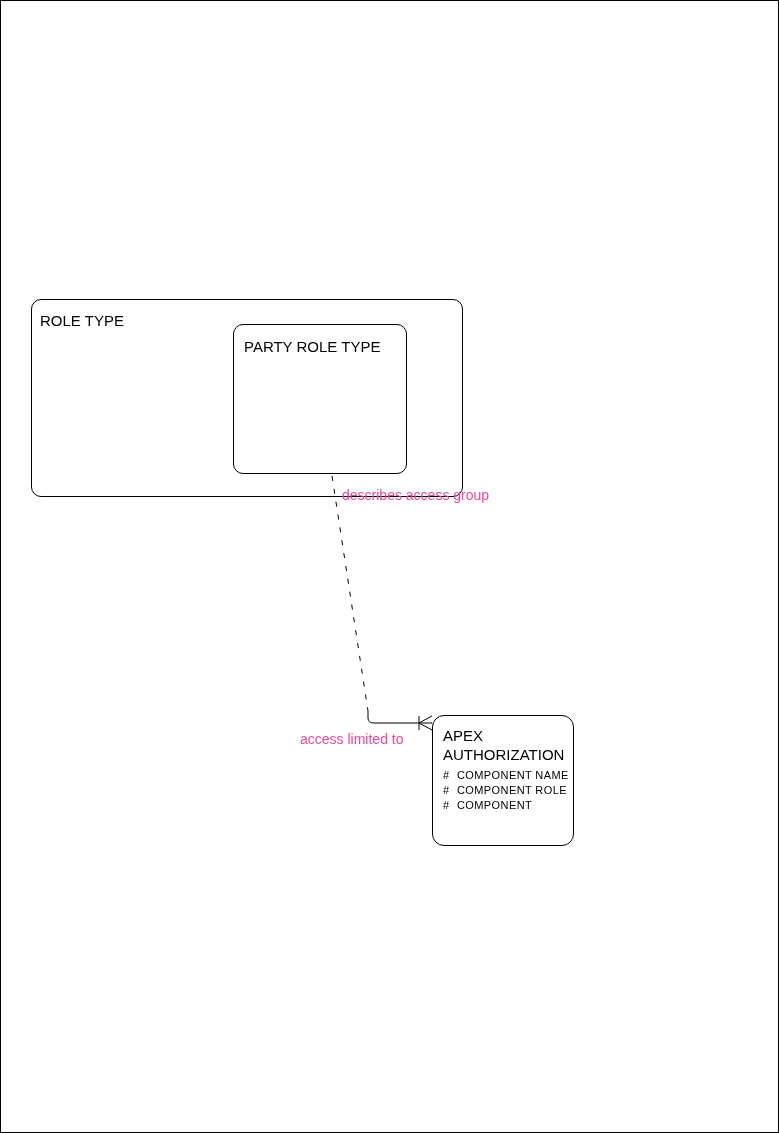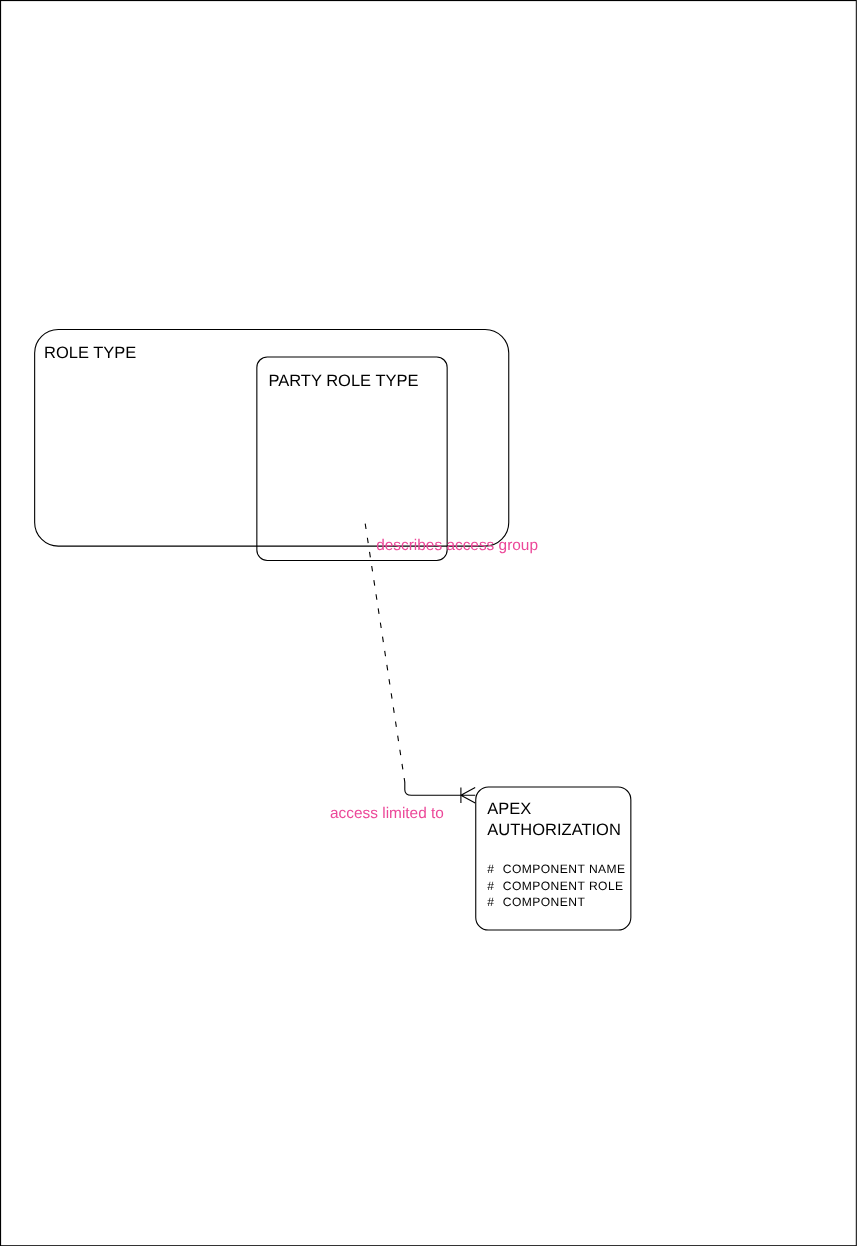--- a/index.html
+++ b/index.html
@@ -37,37 +37,37 @@
     color: #000000;
     white-space: nowrap;
   }
   .attr-prefix {
     display: inline-block;
     width: 14px;
   }
   #entity-role-type {
     left: 30px; top: 298px;
     width: 432px; height: 198px;
-    border-radius: 22px;
+    border-radius: 10px;
     padding: 11px 0 0 8px;
   }
   #entity-party-role-type {
     left: 232px; top: 323px;
-    width: 174px; height: 186px;
+    width: 174px; height: 150px;
     border-radius: 10px;
     padding: 12px 0 0 10px;
   }
   #entity-apex-authorization {
     left: 431px; top: 714px;
     width: 142px; height: 131px;
     border-radius: 12px;
     padding: 10px 0 0 10px;
   }
   #entity-apex-authorization .attr-block {
-    margin-top: 20px;
+    margin-top: 4px;
   }
   .connector-layer {
     position: absolute;
     left: 0; top: 0;
     pointer-events: none;
   }
   .rel-label {
     position: absolute;
     font-size: 14px;
     line-height: 16px;

